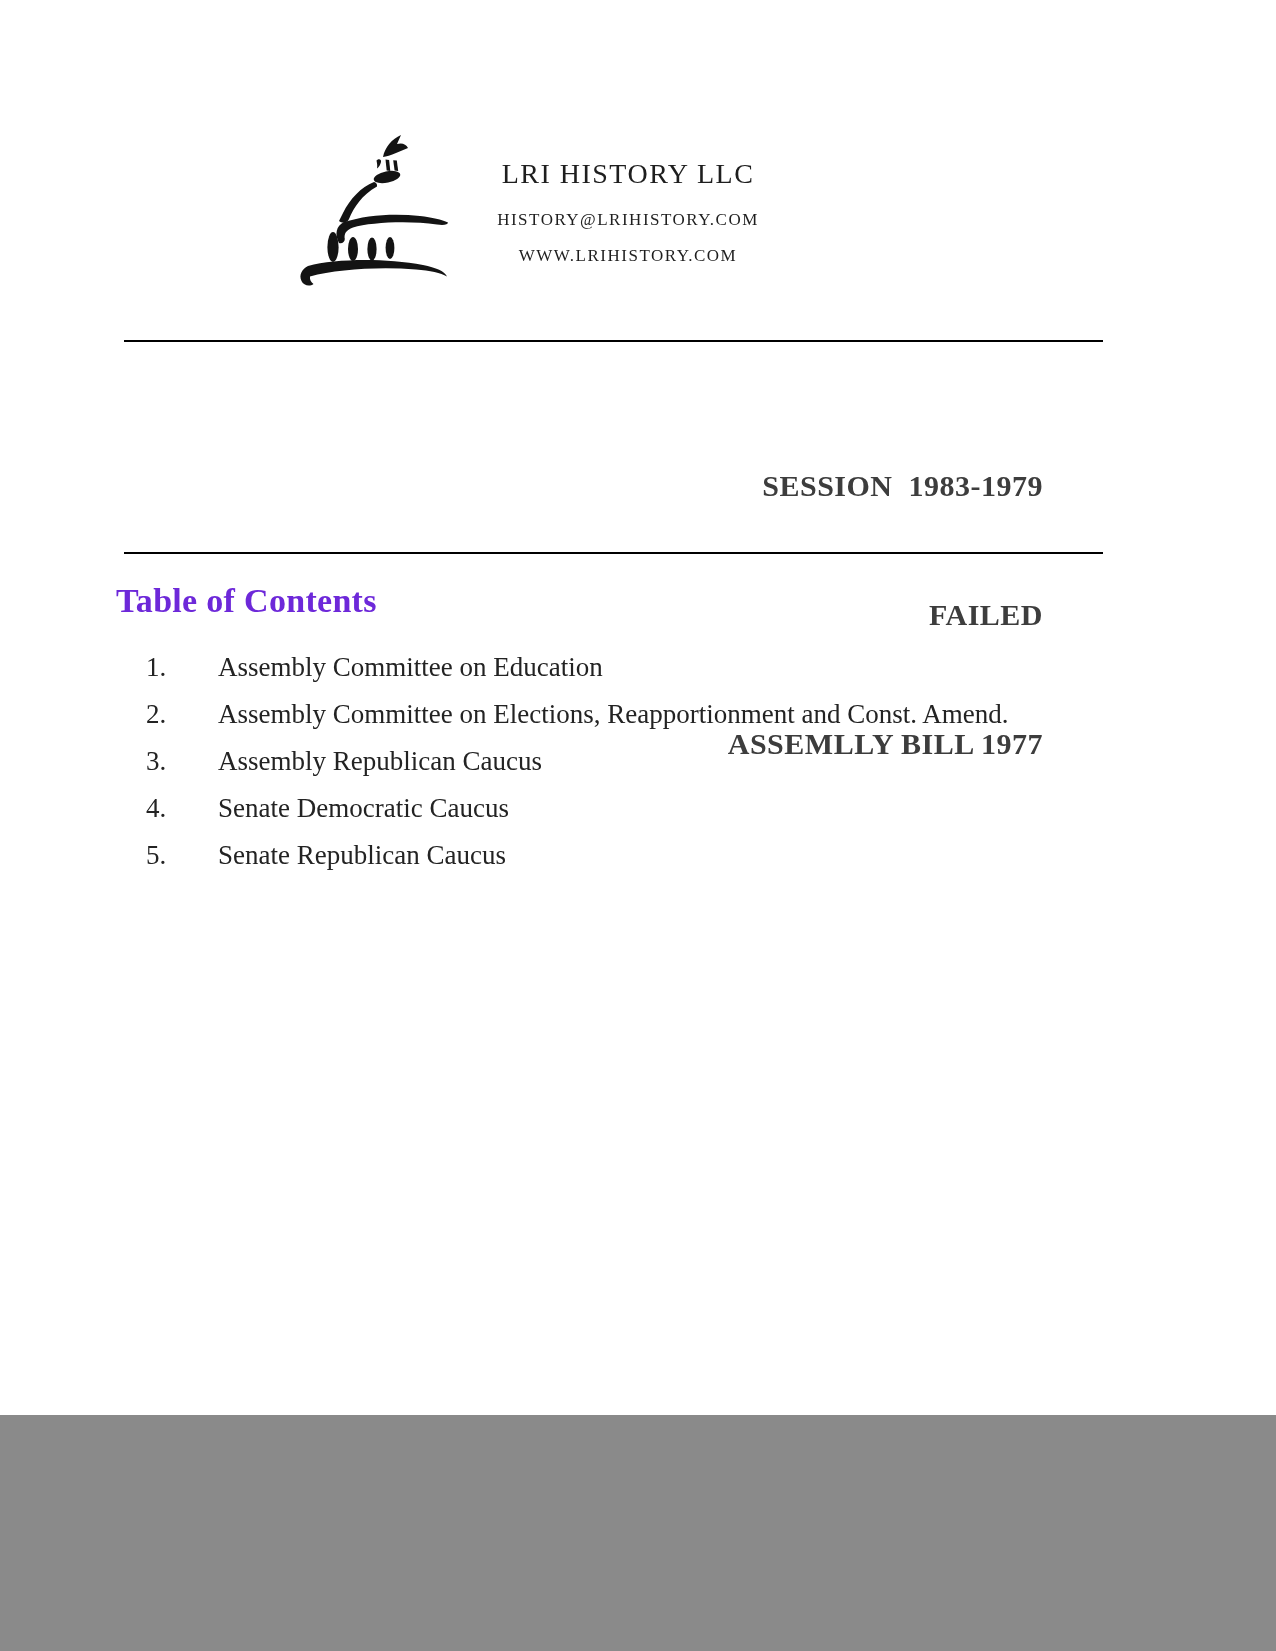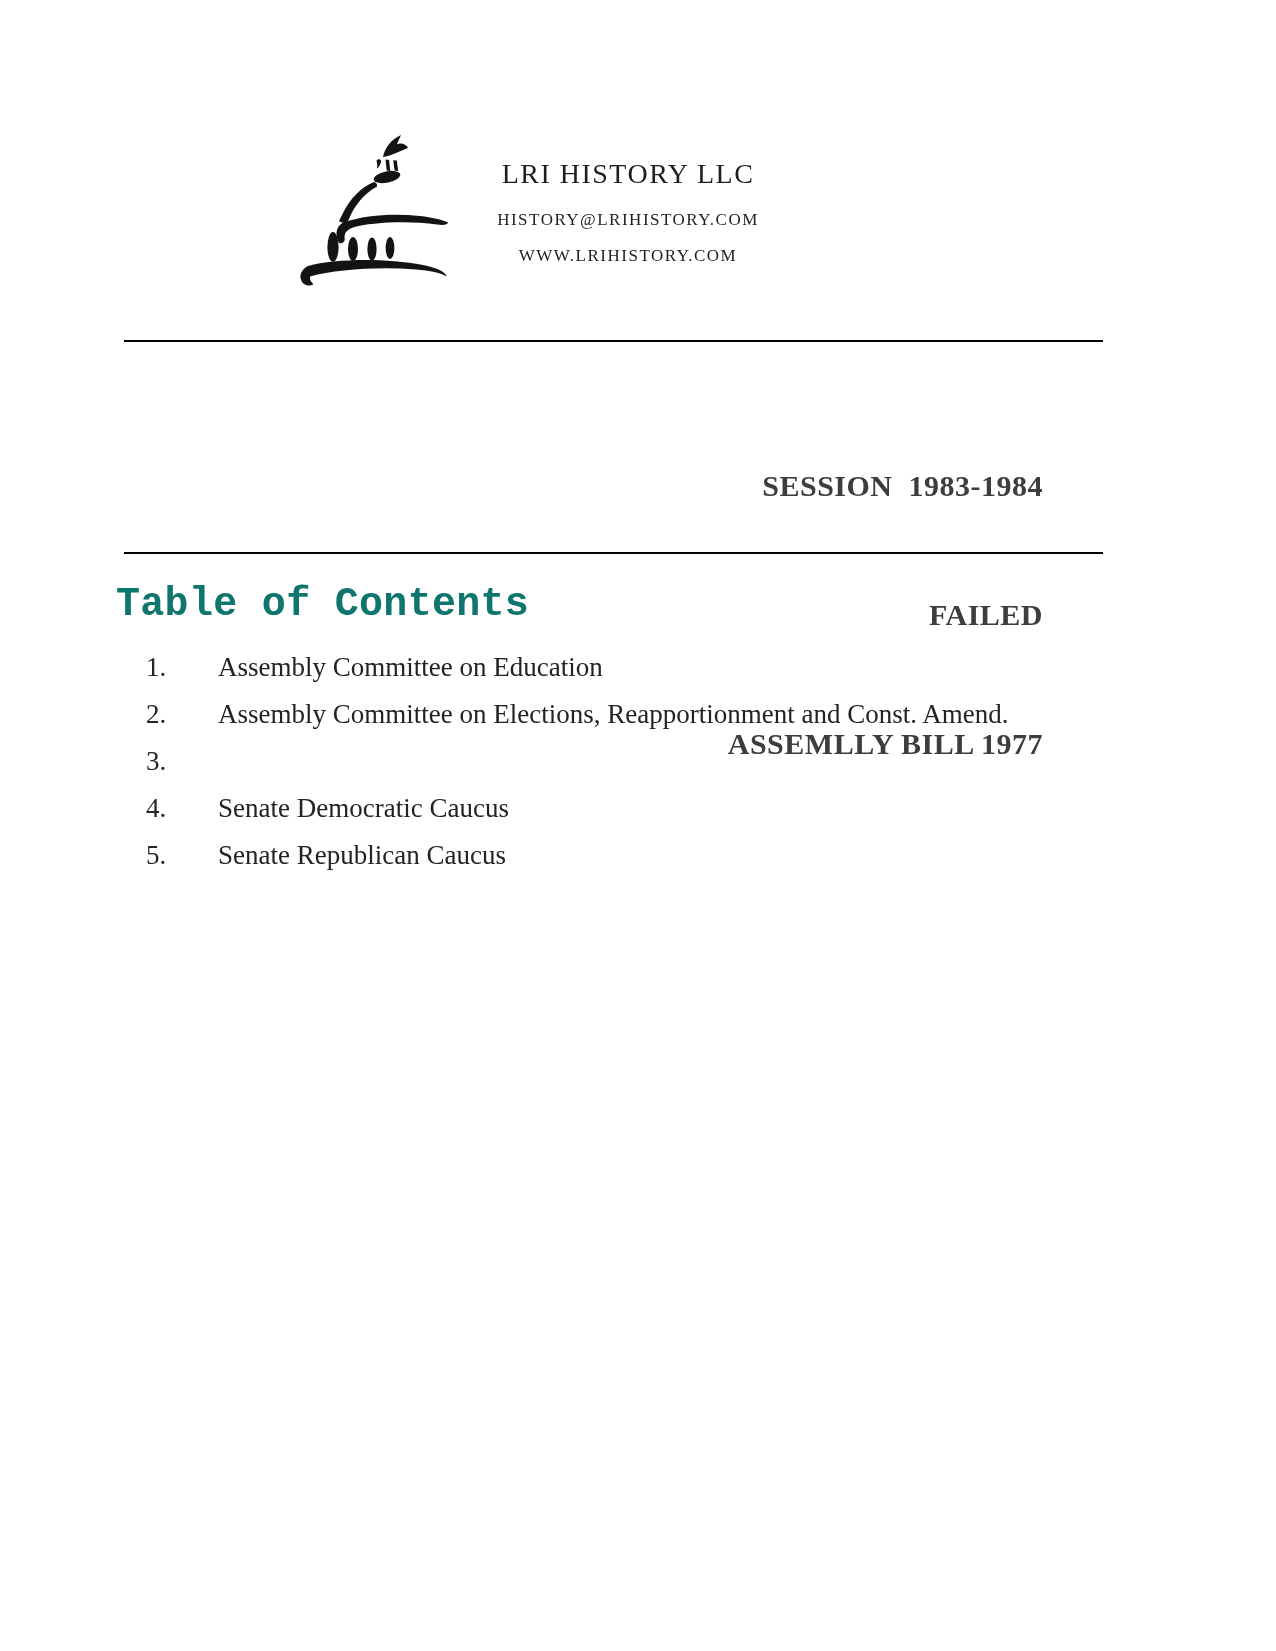--- a/index.html
+++ b/index.html
@@ -2,21 +2,21 @@
 <html><head>
 <meta charset="utf-8">
 <style>
   * { margin: 0; padding: 0; box-sizing: border-box; }
   html, body { background: #8a8a8a; }
   body { font-family: "Liberation Serif", "DejaVu Serif", serif; }
 
   .page {
     position: relative;
     width: 1276px;
-    height: 1651px;
+    height: 1415px;
     margin: 0 auto;
     background: #ffffff;
     overflow: hidden;
     color: #1c1c1c;
   }
 
   
   .logo {
     position: absolute;
     left: 298px;
@@ -78,25 +78,24 @@
     letter-spacing: 0.5px;
     color: #3d3d3d;
     white-space: pre;   
   }
 
   
   .toc-title {
     position: absolute;
     left: 116px;
     top: 582px;
-    font-size: 40px;
+    font-size: 34px;
     font-weight: bold;
     letter-spacing: 0.3px;
-    color: #0f766e;
-    font-family: Liberation Mono, monospace;
+    color: #6d28d9;
   }
   .toc-list {
     position: absolute;
     left: 146px;
     top: 652px;
     list-style: none;
     font-size: 27px;
     color: #232323;
   }
   .toc-item {
@@ -142,40 +141,41 @@
     </svg>
   </div>
 
   <div class="org-line org-name">LRI HISTORY LLC</div>
   <div class="org-line org-email">HISTORY@LRIHISTORY.COM</div>
   <div class="org-line org-site">WWW.LRIHISTORY.COM</div>
 
   <div class="rule rule-top"></div>
 
   <div class="session-block">
-    <div>SESSION  1983-1984</div>
+    <div>SESSION  1983-1979</div>
     <div>FAILED</div>
     <div>ASSEMLLY BILL 1977</div>
   </div>
 
   <div class="rule rule-bottom"></div>
 
   <h1 class="toc-title">Table of Contents</h1>
 
   <ol class="toc-list">
     <li class="toc-item">
       <span class="toc-num">1.</span>
       <span class="toc-label">Assembly Committee on Education</span>
     </li>
     <li class="toc-item">
       <span class="toc-num">2.</span>
       <span class="toc-label">Assembly Committee on Elections, Reapportionment and Const. Amend.</span>
     </li>
     <li class="toc-item">
       <span class="toc-num">3.</span>
+      <span class="toc-label">Assembly Republican Caucus</span>
     </li>
     <li class="toc-item">
       <span class="toc-num">4.</span>
       <span class="toc-label">Senate Democratic Caucus</span>
     </li>
     <li class="toc-item">
       <span class="toc-num">5.</span>
       <span class="toc-label">Senate Republican Caucus</span>
     </li>
   </ol>

